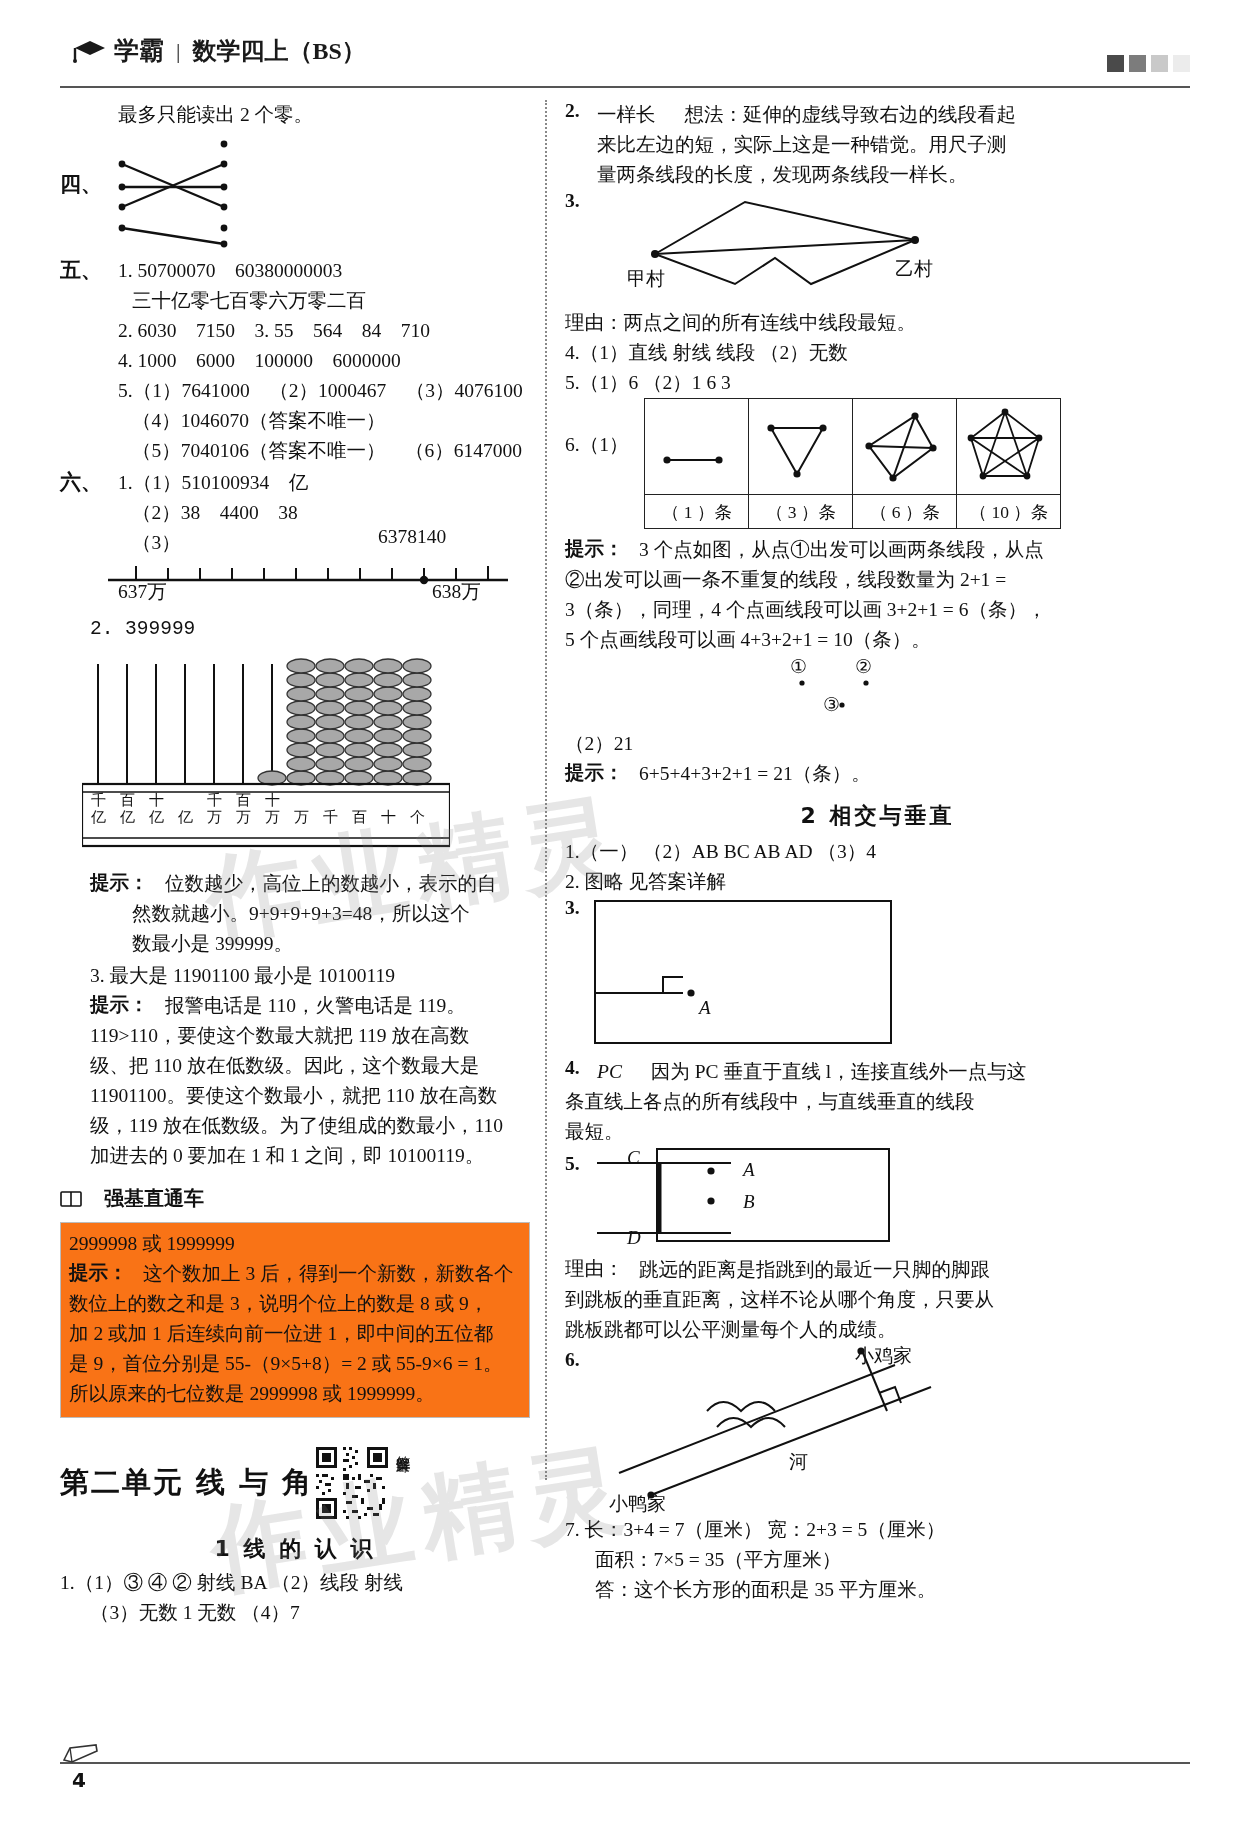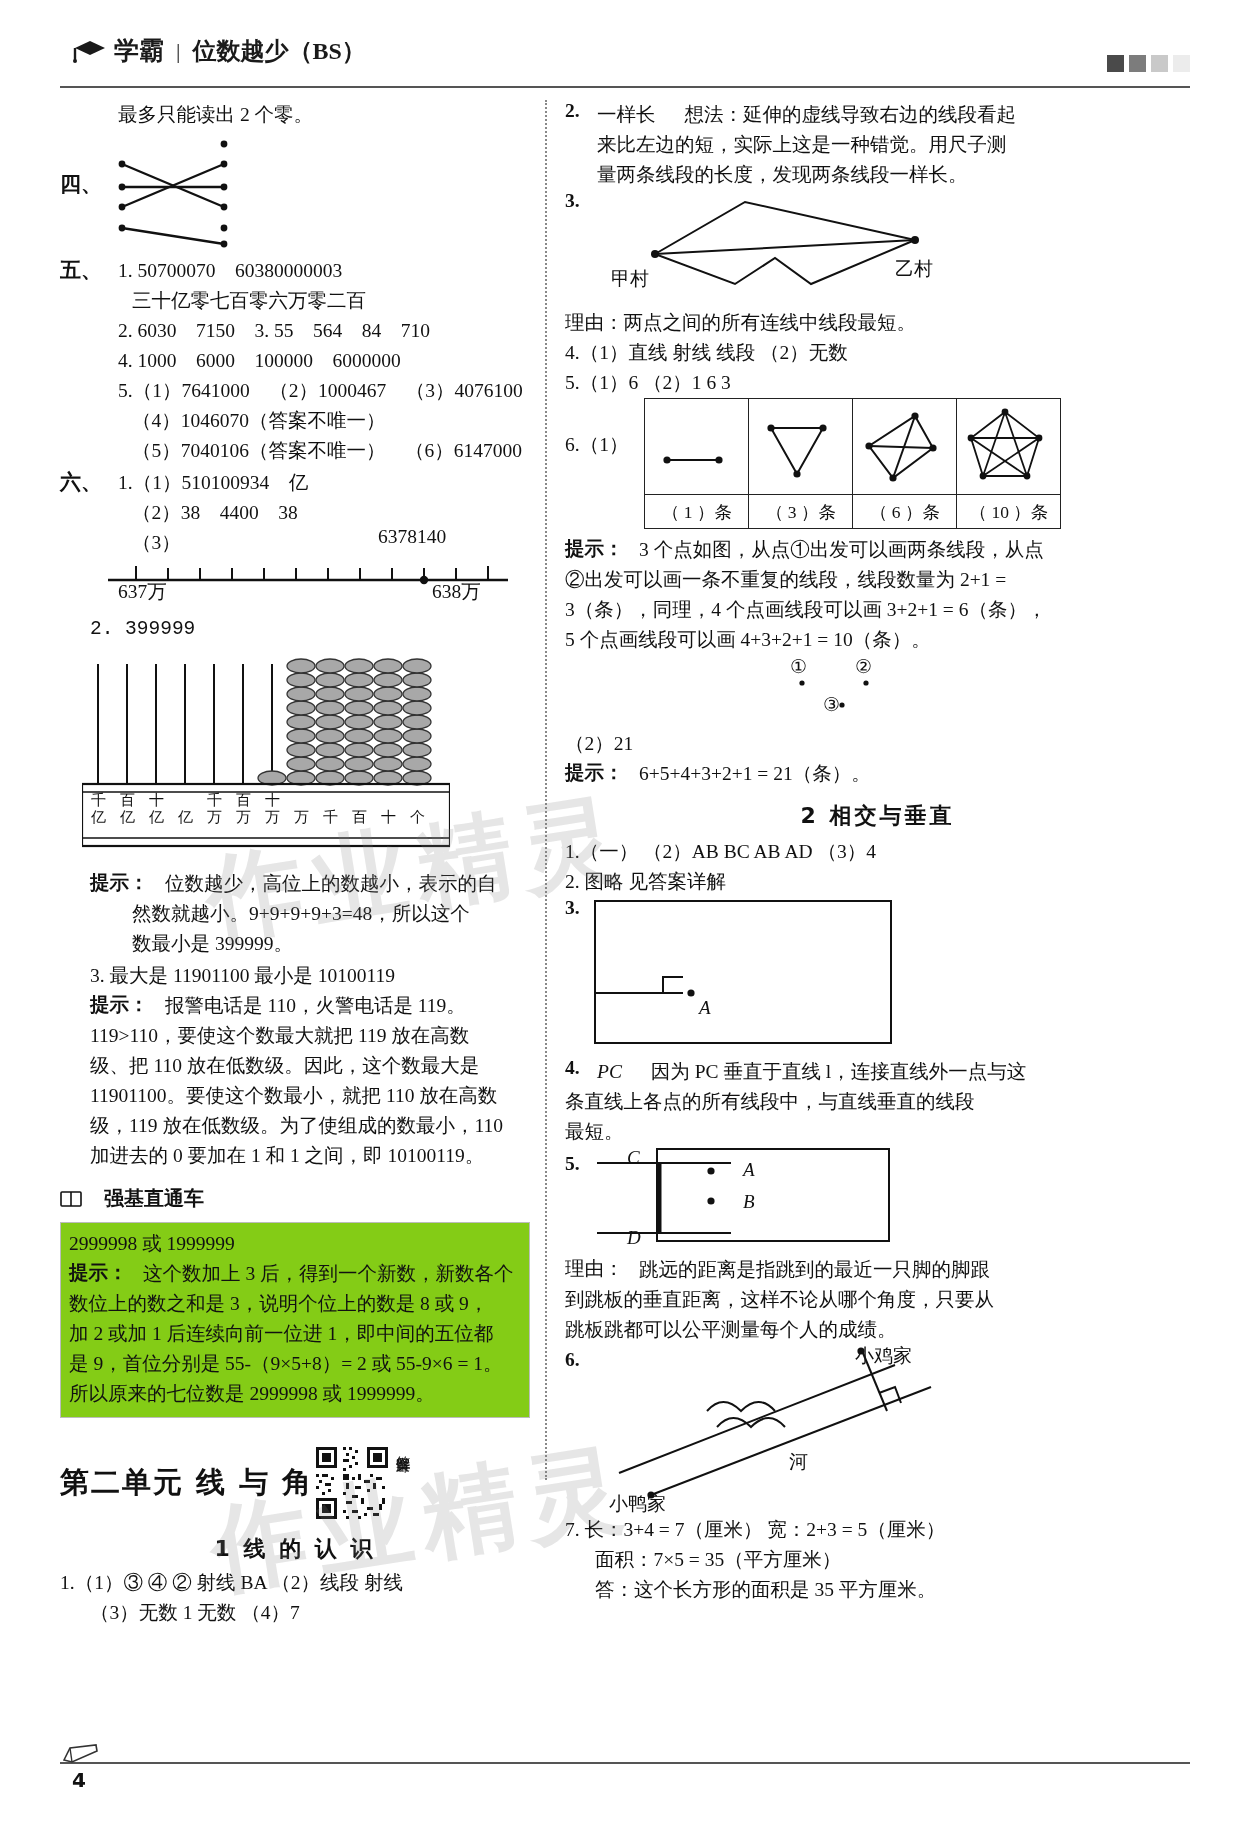--- a/index.html
+++ b/index.html
@@ -73,21 +73,21 @@
 
   
   .numline-wrap { position:relative; height:72px; }
 
   
   .abacus-wrap { position:relative; height:215px; margin-top:6px; }
 
   
   .tipbox {
     margin-top:10px;
-    background:#84cc16;
+    background:#f97316;
     border:1px solid #bcbcbc;
     padding:6px 8px 8px 8px;
   }
   .tipbox-header {
     margin-top:14px;
     display:flex; align-items:center; gap:22px;
     font-size:20px; font-weight:bold;
   }
   .book-icon { width:22px; height:18px; position:relative; display:inline-block; }
 
@@ -142,21 +142,21 @@
   <div class="logo-wrap">
     <span class="cap-icon">
       <svg width="36" height="26" viewBox="0 0 36 26">
         <path d="M3 10 L18 3 L33 10 L18 17 Z" fill="#1a1a1a"></path>
         <path d="M3 10 L3 22" stroke="#1a1a1a" stroke-width="2.4" fill="none"></path>
         <circle cx="3" cy="23" r="2" fill="#1a1a1a"></circle>
       </svg>
     </span>
     <span class="brand">学霸</span>
     <span class="brand-sep">|</span>
-    <span class="subject">位数越少（BS）</span>
+    <span class="subject">数学四上（BS）</span>
   </div>
 </div>
 <div class="hrule"></div>
 <div class="corner-squares">
   <i style="background:#4a4a4a"></i>
   <i style="background:#7c7c7c"></i>
   <i style="background:#c9c9c9"></i>
   <i style="background:#ececec"></i>
 </div>
 
@@ -452,21 +452,21 @@
     <span style="position:absolute;left:0;top:0;font-size:19.5px;font-weight:bold;">3.</span>
     <svg width="330" height="100" viewBox="0 0 330 100" style="position:absolute;left:60px;top:2px;">
       <g stroke="#111" stroke-width="2" fill="none">
         <polyline points="30,62 120,10 290,48"></polyline>
         <line x1="30" y1="62" x2="290" y2="48"></line>
         <polyline points="30,62 110,92 150,66 186,92 290,48"></polyline>
       </g>
       <circle cx="30" cy="62" r="4" fill="#111"></circle>
       <circle cx="290" cy="48" r="4" fill="#111"></circle>
     </svg>
-    <span style="position:absolute;left:46px;top:76px;font-size:19px;">甲村</span>
+    <span style="position:absolute;left:62px;top:76px;font-size:19px;">甲村</span>
     <span style="position:absolute;left:330px;top:66px;font-size:19px;">乙村</span>
   </div>
   <div class="ln-zh">理由：两点之间的所有连线中线段最短。</div>
 
   <div class="ln-zh">4.（1）直线    射线    线段    （2）无数</div>
   <div class="ln-zh">5.（1）6    （2）1    6    3</div>
 
   <div style="display:flex;align-items:flex-start;">
     <span style="font-size:19.5px;line-height:30px;padding-top:32px;">6.（1）</span>
     <table class="polytable">

